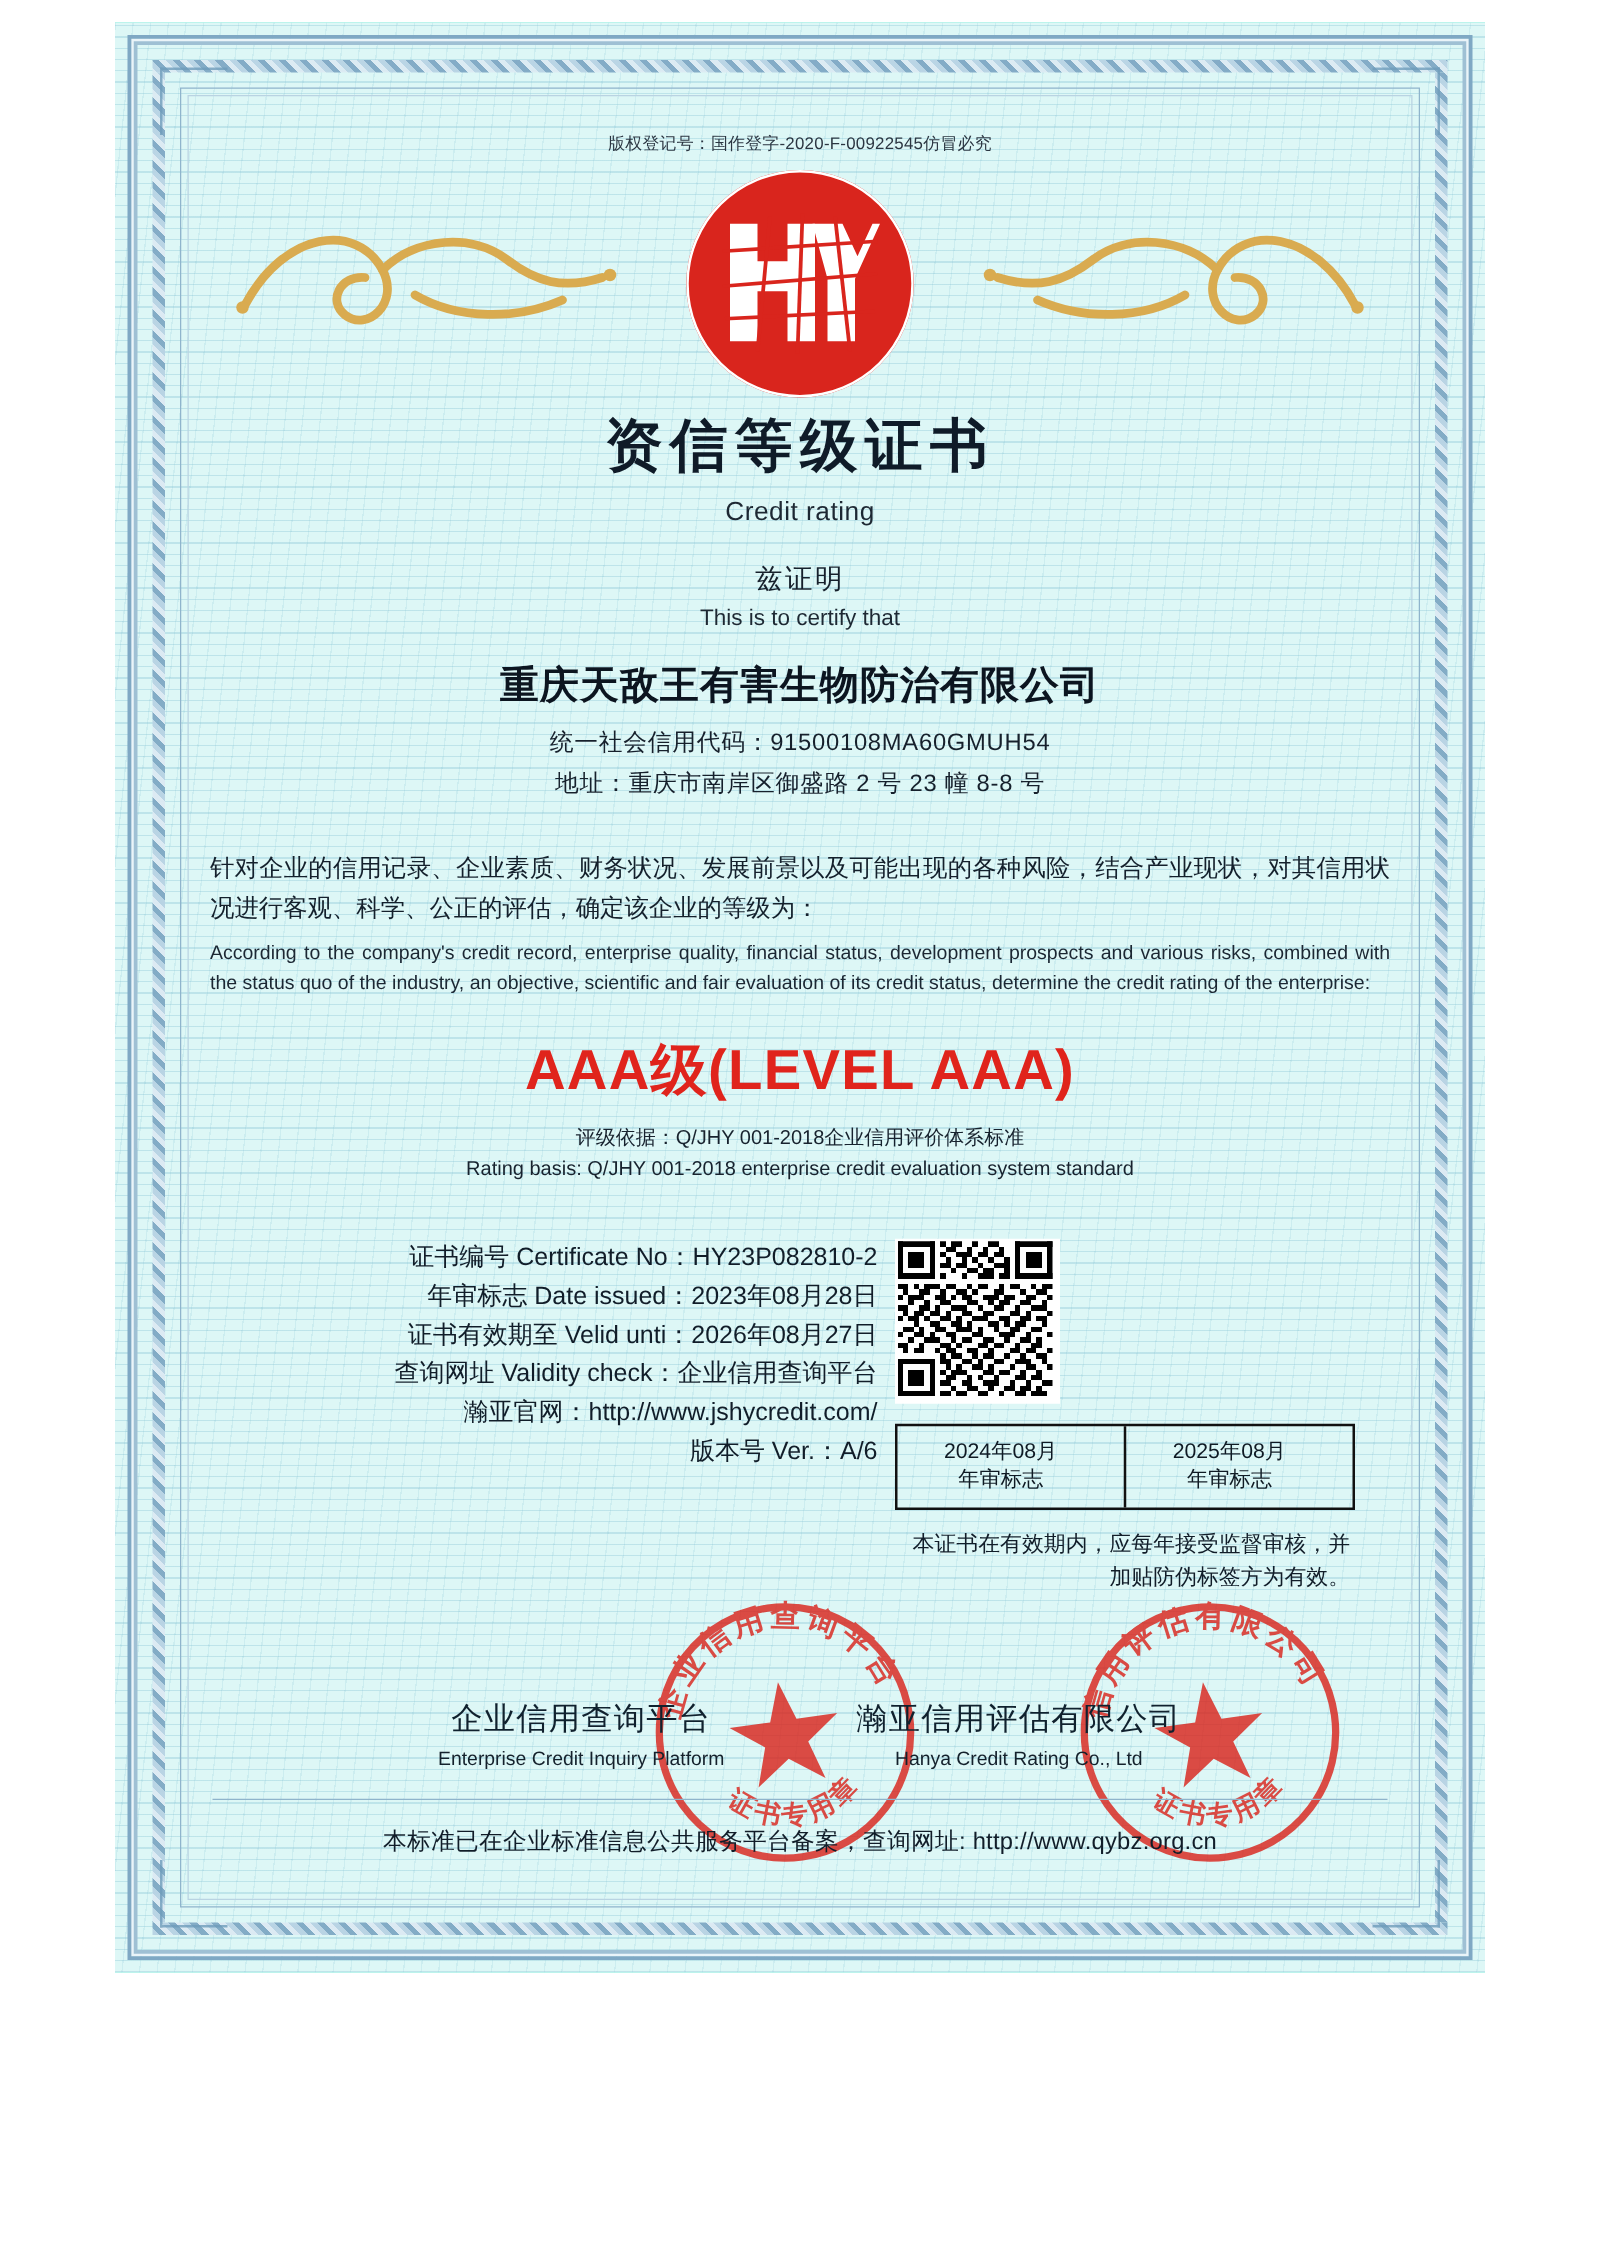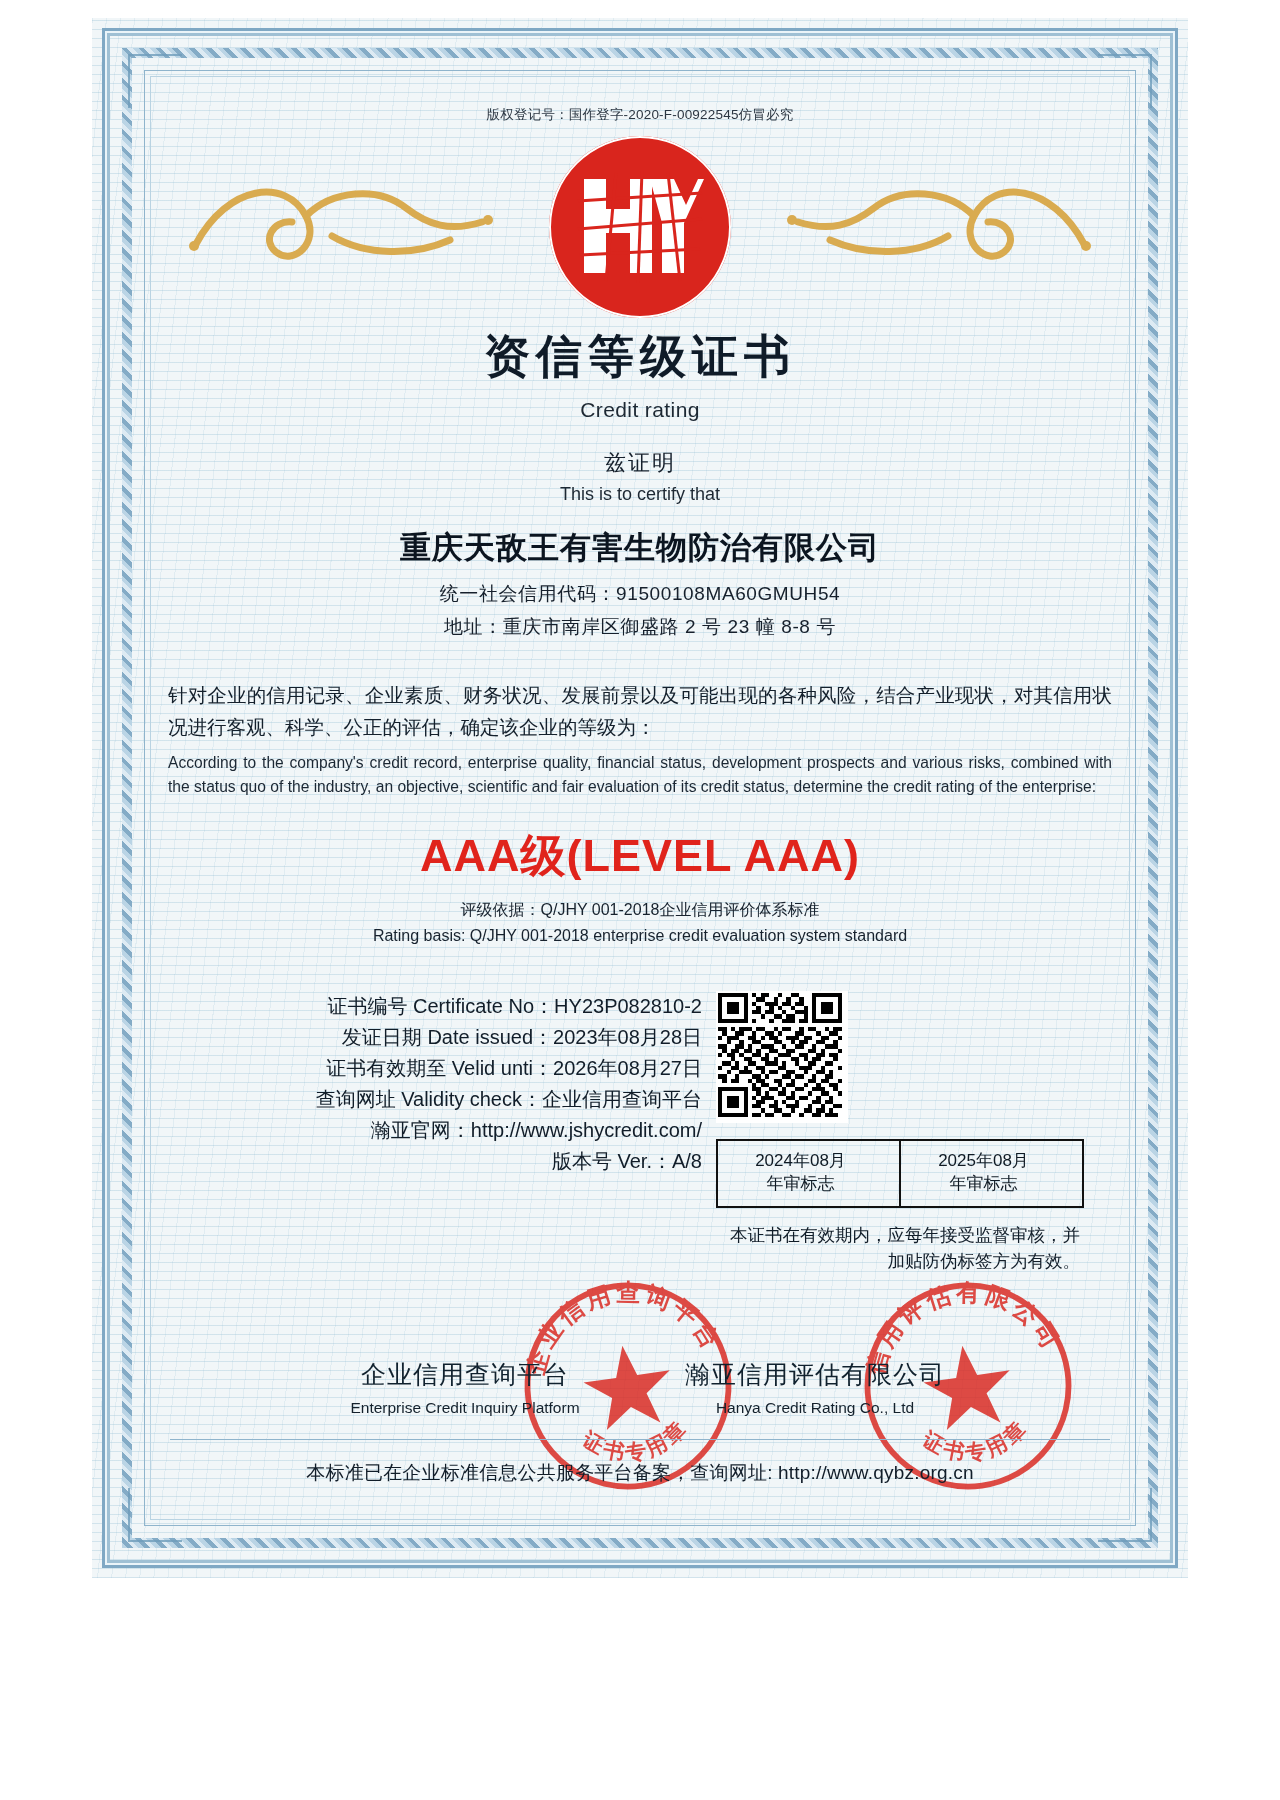--- a/index.html
+++ b/index.html
@@ -14,21 +14,21 @@
     color: #1a2330;
     overflow: hidden;
   }
 
   
   .cert-page {
     position: relative;
     width: 1096px;
     height: 1560px;
     margin: 18px auto 0 auto;
-    background: #e5e5e5;
+    background: #5eead4;
     overflow: hidden;
   }
 
   
   .wave-bg {
     position: absolute;
     inset: 0;
     background-color: #f4fafc;
     background-image:
       repeating-linear-gradient(
@@ -428,25 +428,25 @@
       <div class="para-en">According to the company's credit record, enterprise quality, financial status, development prospects and various risks, combined with the status quo of the industry, an objective, scientific and fair evaluation of its credit status, determine the credit rating of the enterprise:</div>
     </div>
 
     <div class="level">AAA级(LEVEL AAA)</div>
     <div class="basis-cn">评级依据：Q/JHY 001-2018企业信用评价体系标准</div>
     <div class="basis-en">Rating basis: Q/JHY 001-2018 enterprise credit evaluation system standard</div>
 
     <div class="details-row">
       <div class="details-left">
         <div class="detail-line">证书编号 Certificate No：HY23P082810-2</div>
-        <div class="detail-line">发证日期 Date issued：2023年08月28日</div>
+        <div class="detail-line">年审标志 Date issued：2023年08月28日</div>
         <div class="detail-line">证书有效期至 Velid unti：2026年08月27日</div>
         <div class="detail-line">查询网址 Validity check：企业信用查询平台</div>
         <div class="detail-line">瀚亚官网：http://www.jshycredit.com/</div>
-        <div class="detail-line">版本号 Ver.：A/8</div>
+        <div class="detail-line">版本号 Ver.：A/6</div>
       </div>
 
       <div class="details-right">
         <div class="qr-row">
           <div class="qr-box">
             <svg width="124" height="124" viewBox="0 0 29 29" shape-rendering="crispEdges">
               <rect width="29" height="29" fill="#ffffff"></rect>
               <g fill="#000000">
                 <rect x="0" y="0" width="7" height="1"></rect>
                   <rect x="0" y="6" width="7" height="1"></rect>

